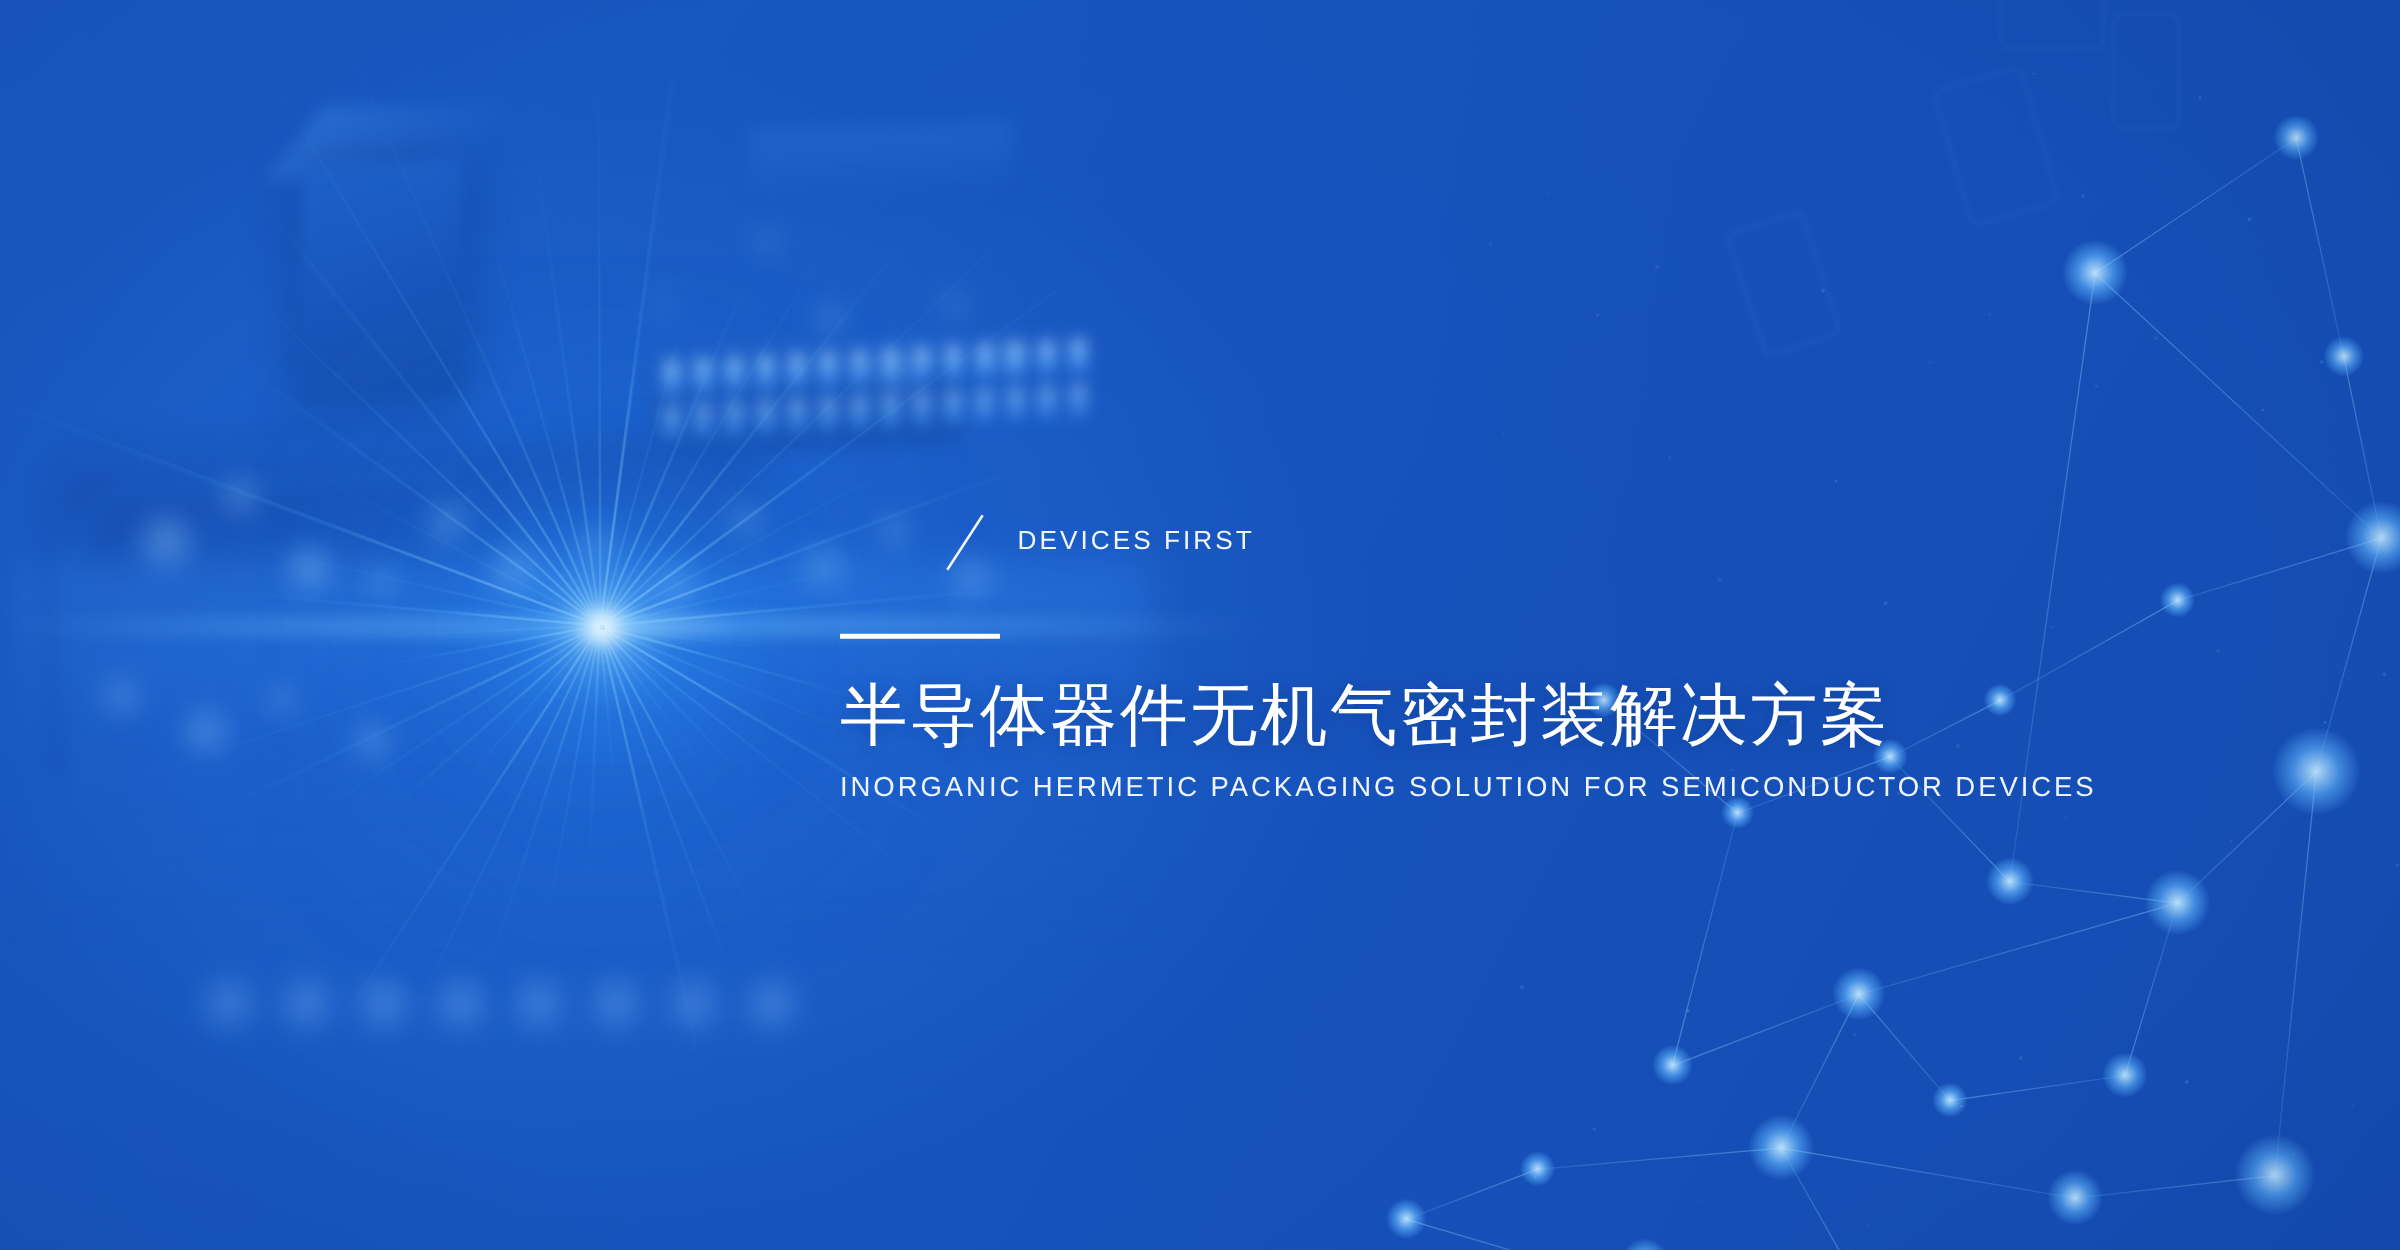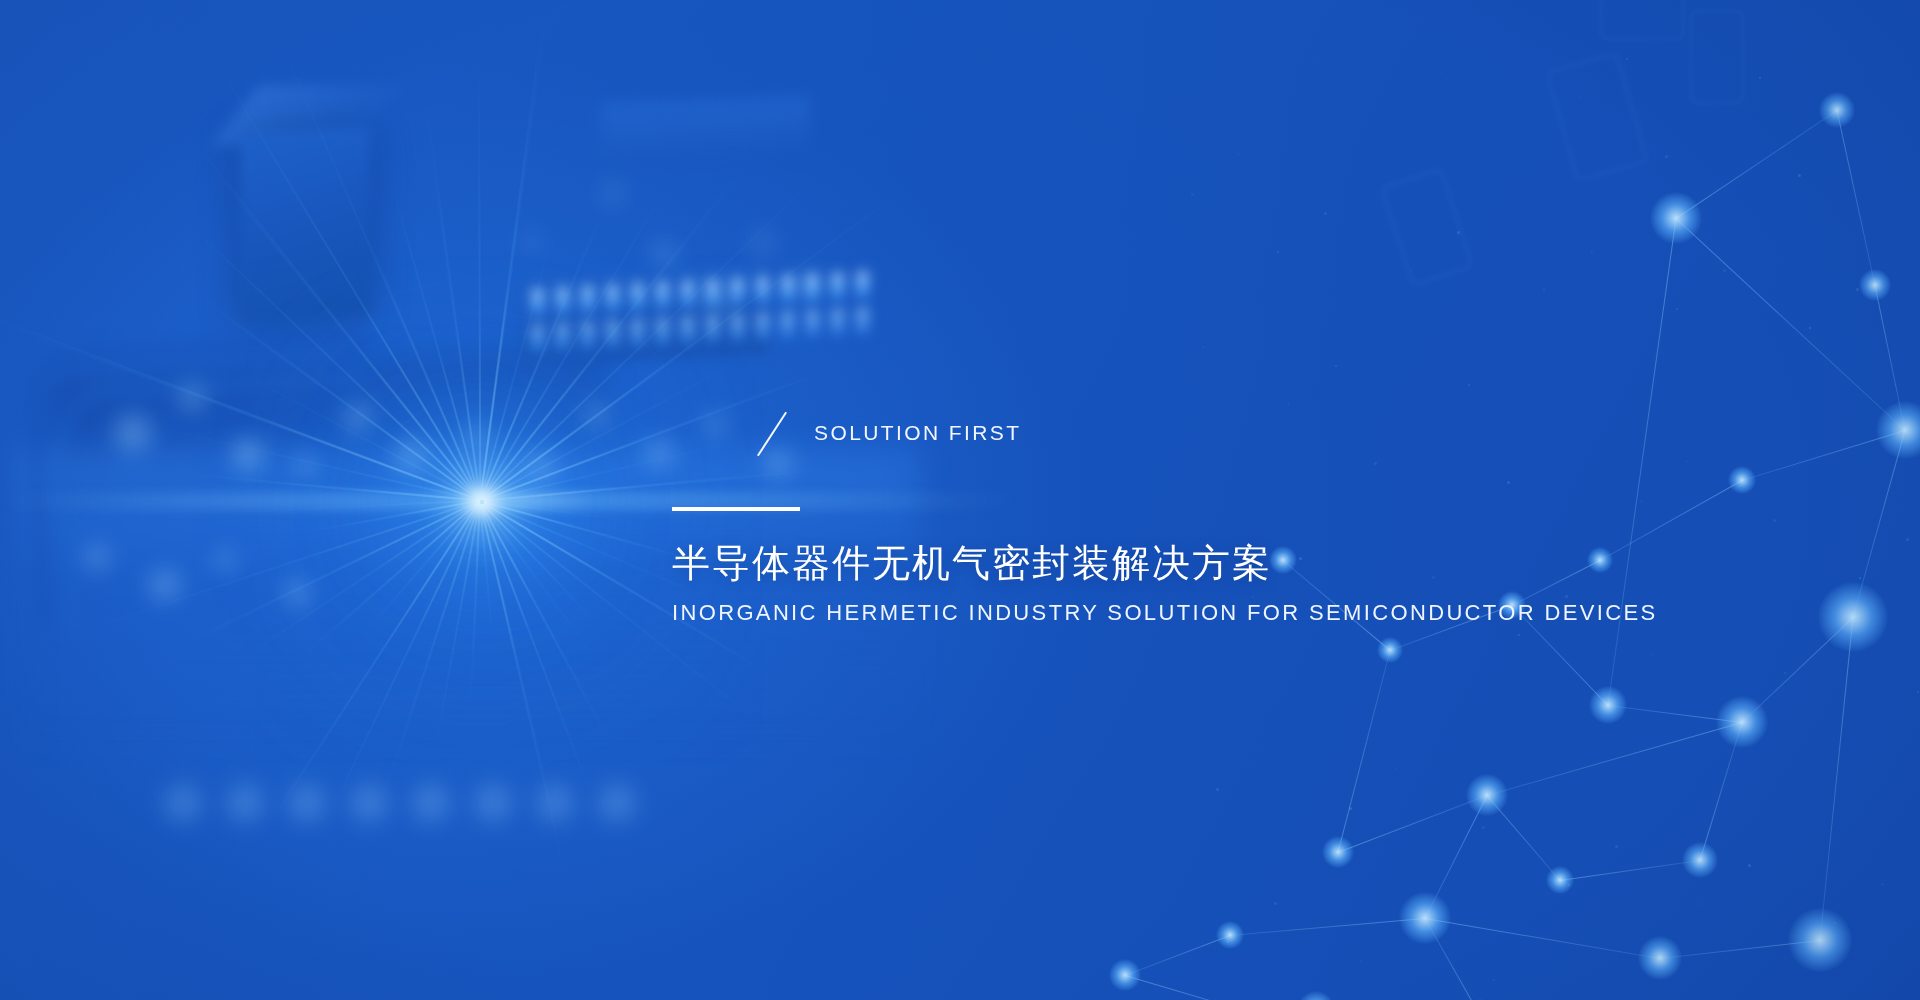--- a/index.html
+++ b/index.html
@@ -201,21 +201,21 @@
     padding-top: 4px;
   }
   .rule {
     width: 128px;
     height: 4px;
     background: #ffffff;
     margin-top: 40px;
     margin-bottom: 32px;
   }
   .headline {
-    font-size: 38px;
+    font-size: 54px;
     font-weight: 500;
     color: #ffffff;
     letter-spacing: 2px;
     line-height: 1.08;
     white-space: nowrap;
     text-shadow: 0 2px 12px rgba(8,40,110,0.35);
   }
   .subhead {
     margin-top: 16px;
     font-size: 22px;
@@ -514,23 +514,23 @@
     <div class="ghost" style="left:1560px;top:60px;width:70px;height:110px;transform:rotate(-16deg);"></div>
     <div class="ghost" style="left:1395px;top:175px;width:60px;height:100px;transform:rotate(-18deg);"></div>
   </div>
 
   <div class="layer vignette"></div>
 
   <div class="content">
 
     <div class="eyebrow-row">
       <div class="slash"></div>
-      <div class="eyebrow-en">SOLUTION FIRST</div>
+      <div class="eyebrow-en">DEVICES FIRST</div>
     </div>
 
     <div class="rule"></div>
 
     <div class="headline">半导体器件无机气密封装解决方案</div>
 
-    <div class="subhead">INORGANIC HERMETIC INDUSTRY SOLUTION FOR SEMICONDUCTOR DEVICES</div>
+    <div class="subhead">INORGANIC HERMETIC PACKAGING SOLUTION FOR SEMICONDUCTOR DEVICES</div>
   </div>
 
 </div>
 
 </body></html>

